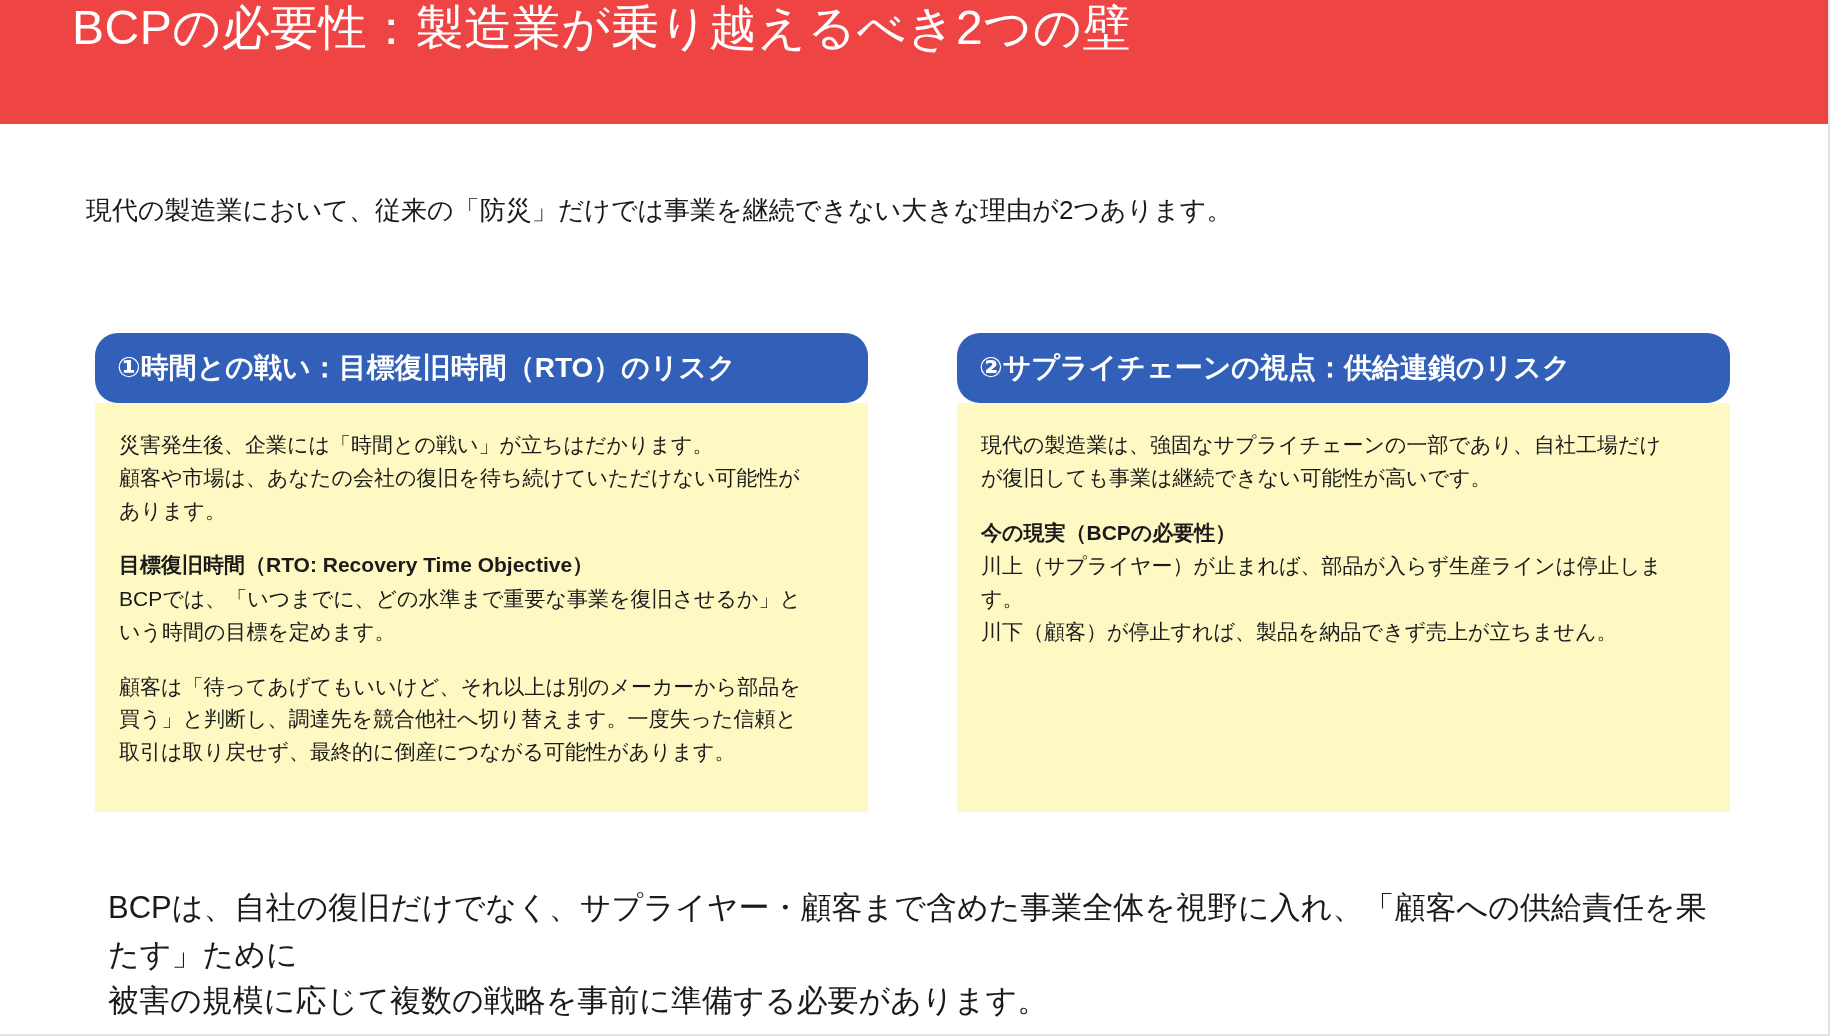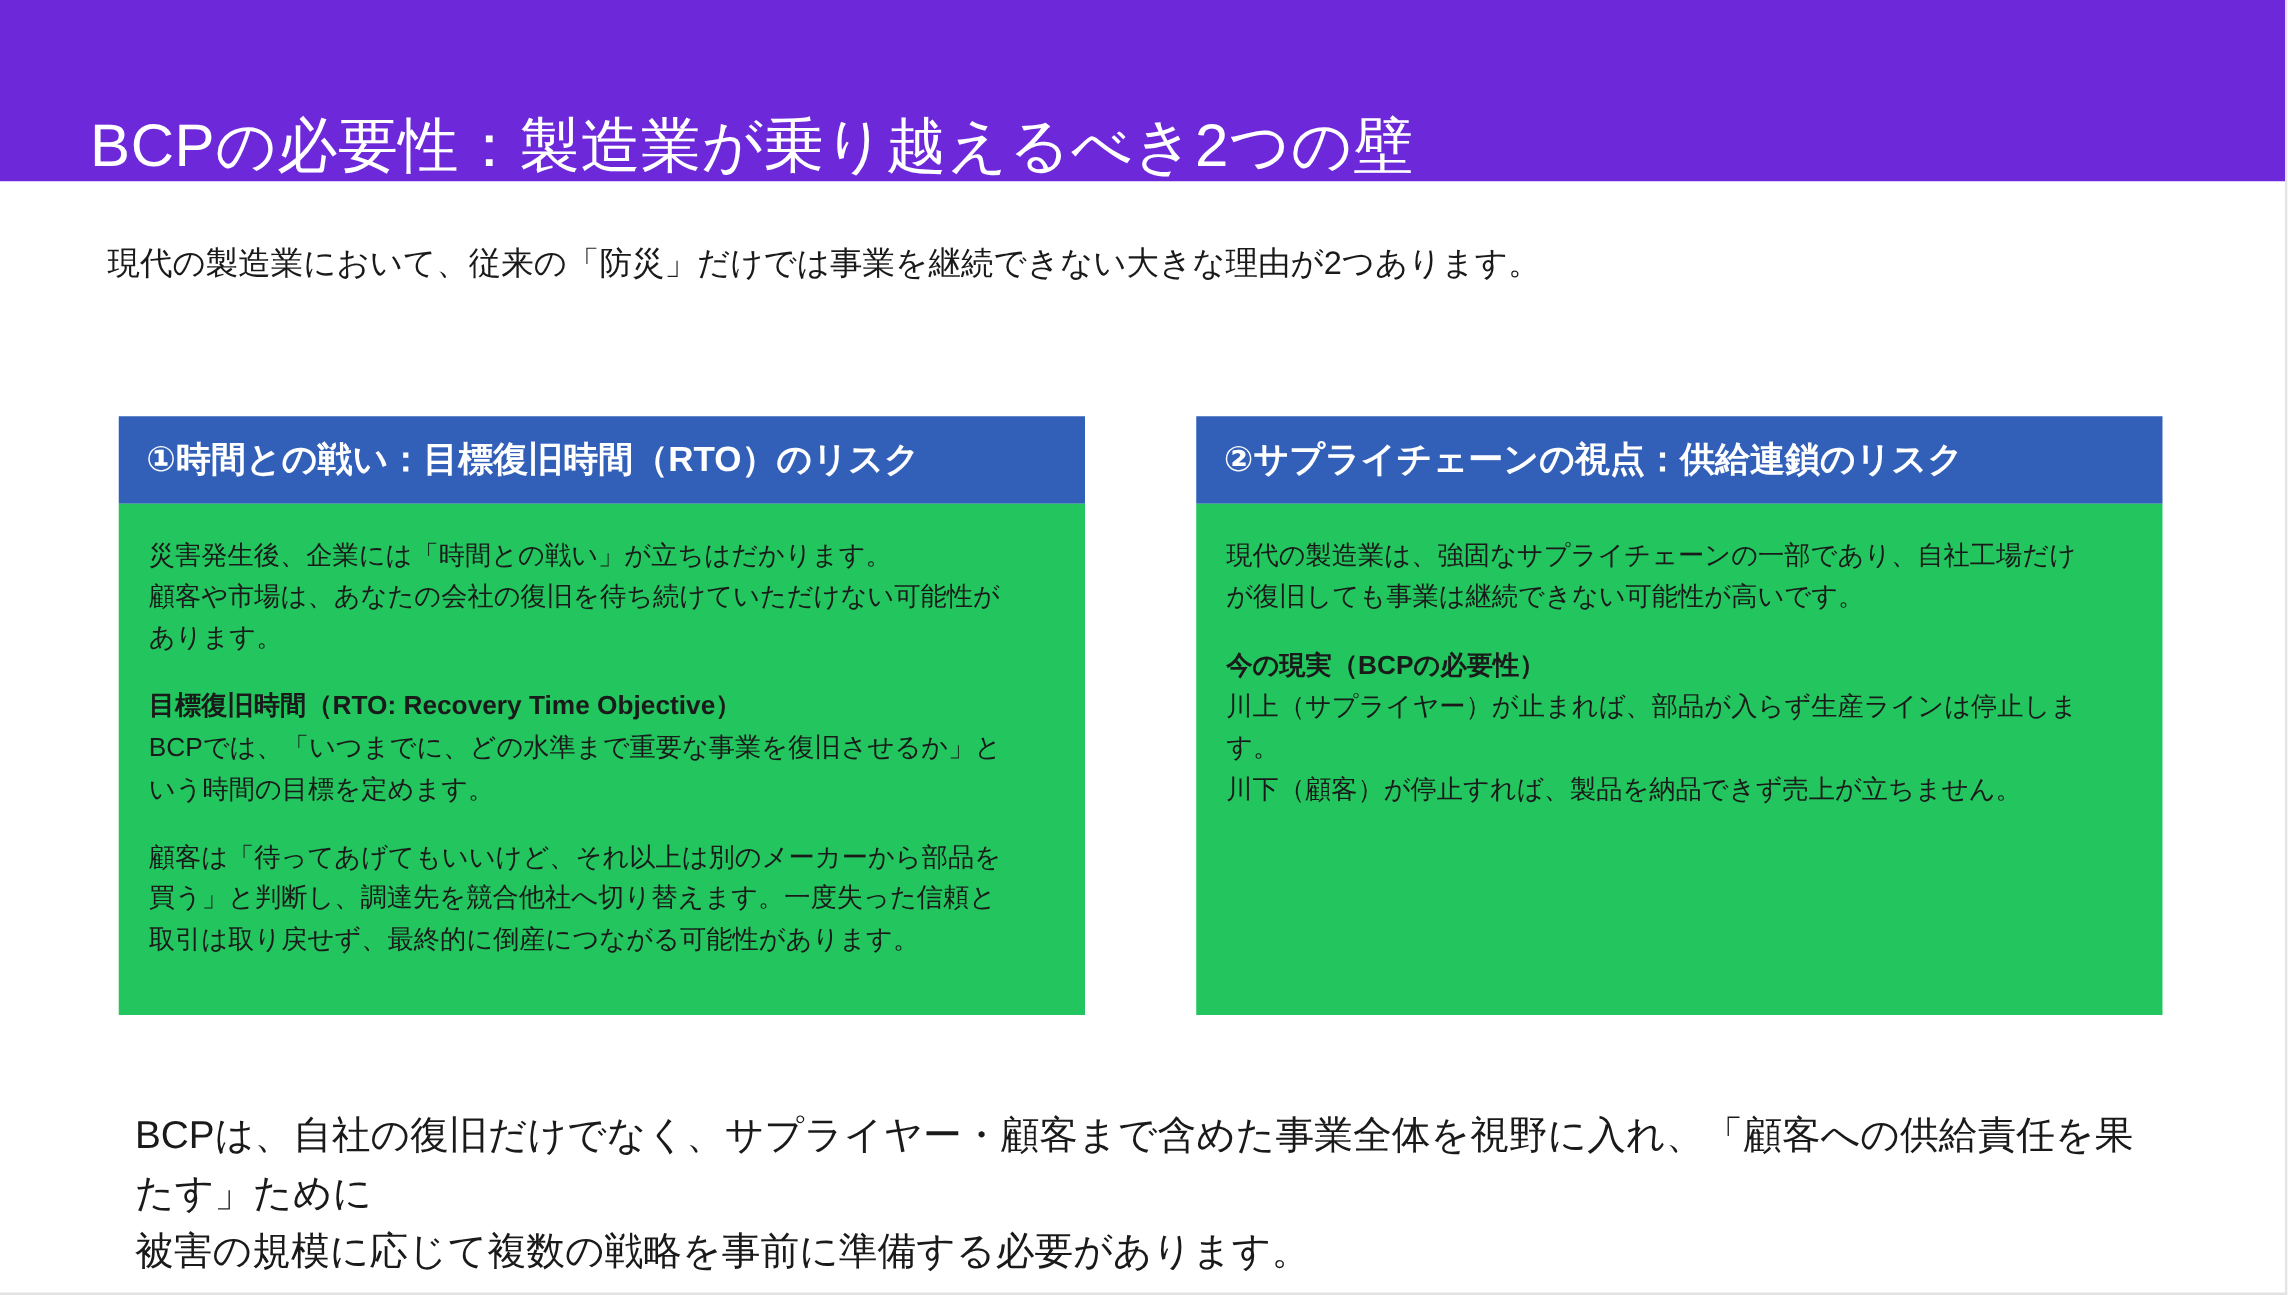--- a/index.html
+++ b/index.html
@@ -23,24 +23,24 @@
     border-bottom: 2px solid #e3e3e3;
     overflow: hidden;
   }
 
   
   .title-bar {
     position: absolute;
     left: 0;
     top: 0;
     width: 1830px;
-    height: 145px;
-    background: #6d28d9;
+    height: 124px;
+    background: #ef4444;
     display: flex;
-    align-items: flex-end;
+    align-items: flex-start;
   }
   .title-text {
     color: #ffffff;
     font-size: 48px;
     font-weight: 400;
     letter-spacing: 0.5px;
     padding-left: 72px;
     line-height: 1.15;
     white-space: nowrap;
   }
@@ -70,24 +70,25 @@
     background: #3260b8;
     color: #ffffff;
     font-size: 28px;
     font-weight: 700;
     height: 70px;
     display: flex;
     align-items: center;
     padding-left: 22px;
     box-sizing: border-box;
     white-space: nowrap;
+    border-radius: 23px;
   }
 
   .card-body {
-    background: #22c55e;
+    background: #fef9c3;
     padding: 26px 24px 28px 24px;
     box-sizing: border-box;
     height: 409px;
     color: #1a1a1a;
     font-size: 21px;
     line-height: 1.56;
   }
 
   .para        { margin: 0 0 10px 0; }
   .para.tight  { margin-bottom: 0; }

